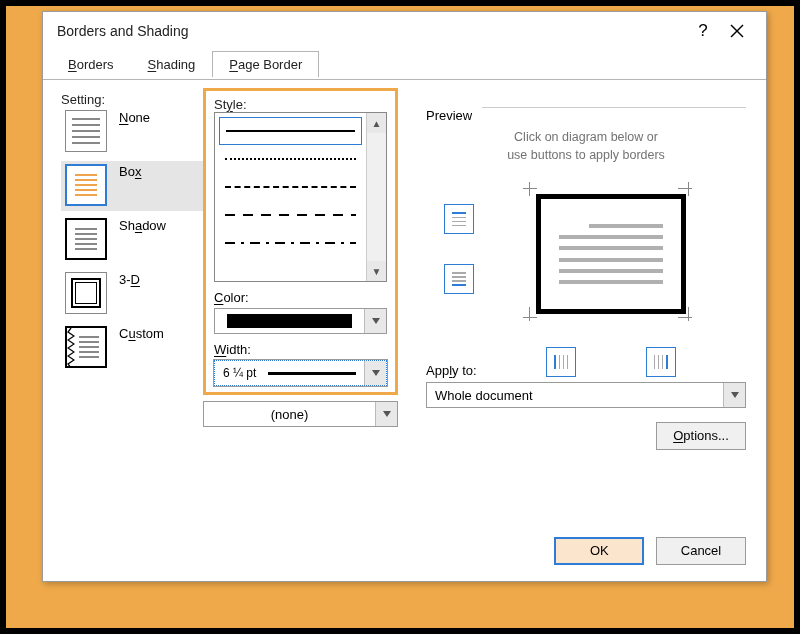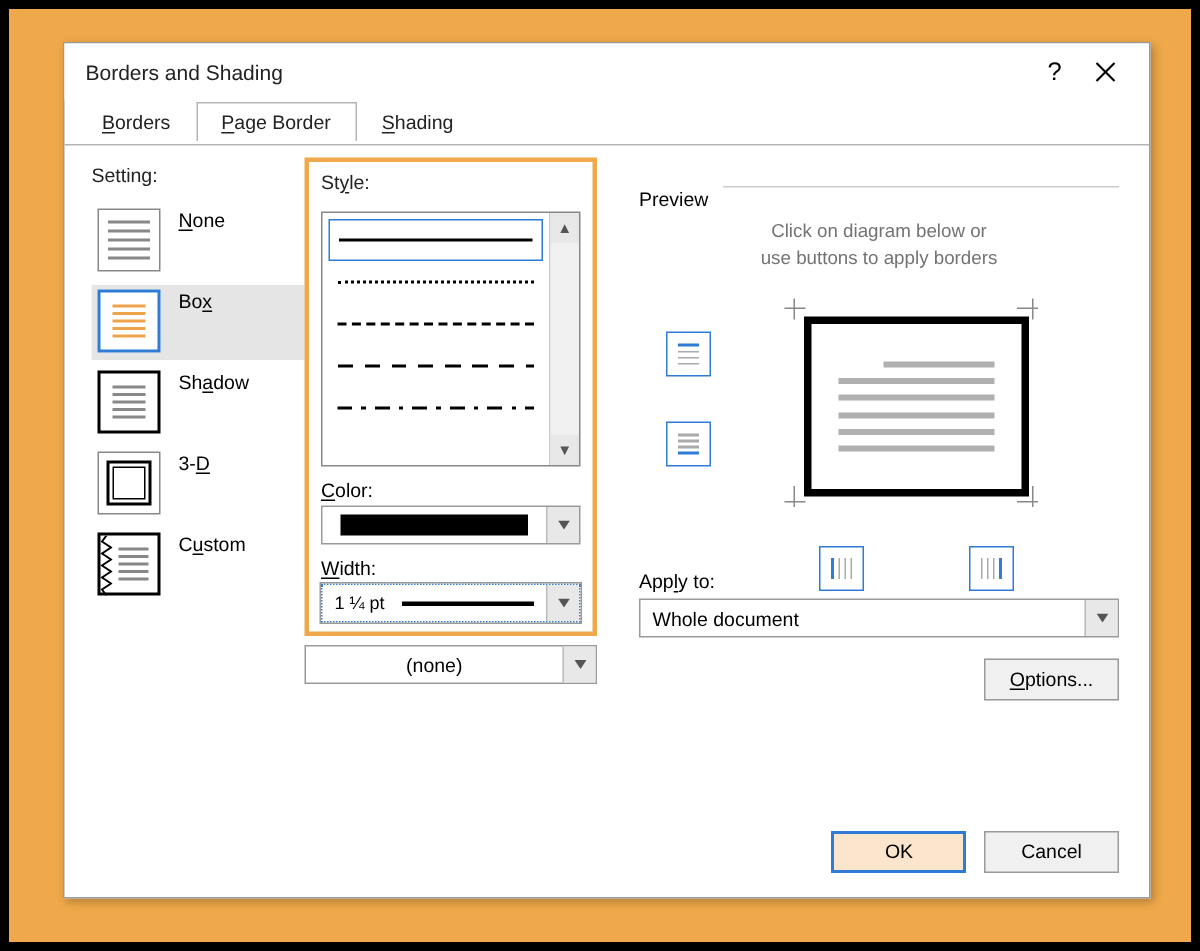--- a/index.html
+++ b/index.html
@@ -1,33 +1,33 @@
 <!DOCTYPE html>
 <html><head>
   <meta charset="utf-8">
   <style>
     * { box-sizing: border-box; margin: 0; padding: 0; }
     body { margin: 0; background: #f0f0f0; font-family: 'Segoe UI', Tahoma, sans-serif; font-size: 13px; }
     .outer-frame { width:800px; height:634px; background:#efa94a; border:6px solid #000; position:relative; }
-    .dialog { position:absolute; left:36px; top:22px; width:725px; height:571px; background:#fff; border:1px solid #9a9a9a; box-shadow: 2px 2px 6px rgba(0,0,0,0.25);}
+    .dialog { position:absolute; left:36px; top:5px; width:725px; height:571px; background:#fff; border:1px solid #9a9a9a; box-shadow: 2px 2px 6px rgba(0,0,0,0.25);}
     .titlebar { height:38px; display:flex; align-items:center; padding:0 12px 0 14px; background:#fff; }
     .titlebar-title { font-size:14px; color:#222; }
     .titlebar-spacer { flex:1; }
     .titlebar-btn { width:34px; height:32px; display:flex; align-items:center; justify-content:center; font-size:16px; color:#000; background:transparent;}
     .close-x svg { width:14px; height:14px; }
     .help-q { font-size:17px; font-weight:400; }
     .tabs { display:flex; height:30px; align-items:flex-start; padding-left:8px; border-bottom:1px solid #b5b5b5; position:relative;}
     .tab { padding:5px 16px 5px 16px; border:1px solid transparent; border-bottom:none; margin-right:0; font-size:13px; color:#222; position:relative; top:1px; }
     .tab.active { background:#fff; border-color:#b5b5b5; z-index:2; }
     .tab-underline { text-decoration:underline; text-underline-offset:2px;}
     .dialog-body { padding:12px 20px 12px 18px; display:flex; height:435px; position:relative; }
     .col-setting { width:142px; }
     .col-middle { width:195px; }
     .col-preview { flex:1; padding-left:28px; }
-    .section-label { font-size:13px; color:#222; margin-bottom:12px; }
+    .section-label { font-size:13px; color:#222; margin-bottom:0; }
     .setting-item { display:flex; align-items:flex-start; height:50px; margin-bottom:4px; padding:3px 4px; }
     .setting-item.selected { background:#e5e5e5; }
     .setting-icon { width:42px; height:42px; border:1px solid #888; display:flex; align-items:center; justify-content:center; margin-right:12px; background:#fff;}
     .setting-item.selected .setting-icon { border:2px solid #2e7cd6; background:#fff;}
     .setting-lines { width:28px; height:26px; display:flex; flex-direction:column; justify-content:space-between;}
     .setting-lines span { display:block; height:2px; background:#888;}
     .setting-label { font-size:13px; }
     .middle-highlight { border:3px solid #efa94a; padding:6px 8px 6px 8px; margin-top:-4px; margin-bottom:6px; }
     .style-list { border:1px solid #888; height:170px; background:#fff; position:relative; display:flex; }
     .style-items { flex:1; padding:4px 4px;}
@@ -101,22 +101,22 @@
       <div class="titlebar-btn close-x">
         <svg viewBox="0 0 14 14">
             <line x1="1" y1="1" x2="13" y2="13" stroke="#000" stroke-width="1.4"></line>
             <line x1="13" y1="1" x2="1" y2="13" stroke="#000" stroke-width="1.4"></line>
           </svg>
       </div>
     </div>
 
     <div class="tabs">
       <div class="tab"><span class="tab-underline">B</span><span>orders</span></div>
+      <div class="tab"><span class="tab-underline">S</span><span>hading</span></div>
       <div class="tab active"><span class="tab-underline">P</span><span>age Border</span></div>
-      <div class="tab"><span class="tab-underline">S</span><span>hading</span></div>
     </div>
 
     <div class="dialog-body">
 
       <div class="col-setting">
         <div class="section-label">Setting:</div>
 
         <div class="setting-item">
           <div class="setting-icon">
             <div class="setting-lines">
@@ -218,21 +218,21 @@
             <div class="dd-arrow">
                 <svg viewBox="0 0 8 6">
                   <polygon points="0,0 8,0 4,6" fill="#555"></polygon>
                 </svg>
               </div>
           </div>
 
           <div class="dd-label"><span class="tab-underline">W</span>idth:</div>
           <div class="dd" style="border:1px dotted #2e7cd6; outline:1px solid #9a9a9a;">
             <div class="dd-body width-body">
-                <span>1 ¼ pt</span>
+                <span>6 ¼ pt</span>
                 <div class="line"></div>
               </div>
             <div class="dd-arrow">
                 <svg viewBox="0 0 8 6">
                   <polygon points="0,0 8,0 4,6" fill="#555"></polygon>
                 </svg>
               </div>
           </div>
         </div>
 

